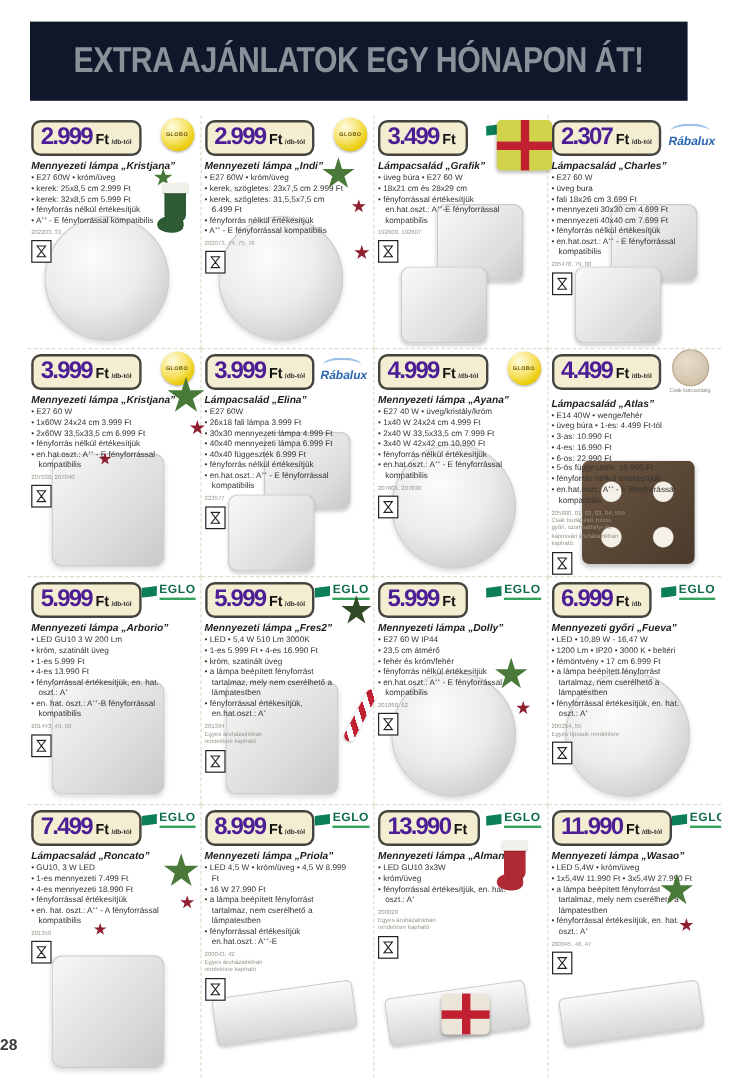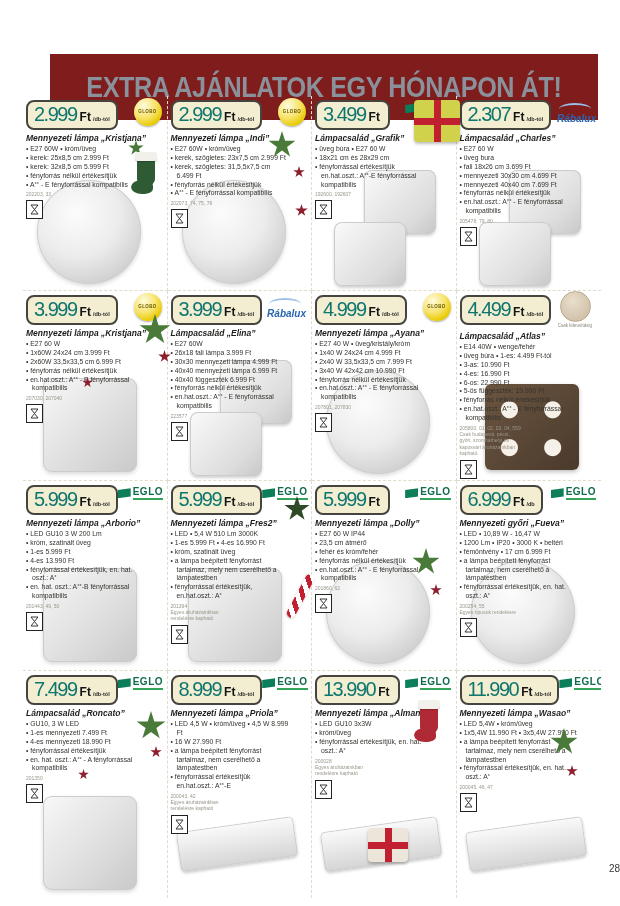--- a/index.html
+++ b/index.html
@@ -1,37 +1,37 @@
 <!DOCTYPE html>
 <html><head>
 <meta charset="utf-8">
 <style>
   html,body{margin:0;padding:0;}
   body{width:620px;height:906px;background:#ffffff;font-family:"Liberation Sans",sans-serif;position:relative;overflow:hidden;}
   .page{position:absolute;inset:0;background:#fff;}
 
   
-  .banner{position:absolute;left:50px;top:18px;width:548px;height:66px;background:#7f1d1d;display:flex;align-items:center;justify-content:center;margin-top:36px;}
+  .banner{position:absolute;left:25px;top:18px;width:548px;height:66px;background:#0f172a;display:flex;align-items:center;justify-content:center;}
   .banner span{color:#8a919a;font-size:30px;font-weight:800;white-space:nowrap;transform:scaleX(0.84);letter-spacing:-0.5px;}
 
   
   .grid{position:absolute;left:23px;top:96px;width:578px;display:grid;grid-template-columns:repeat(4,1fr);}
   .grid > div.card{position:relative;padding:4px 5px 0 3px;overflow:hidden;}
   .grid > div:nth-of-type(-n+4){height:190px;}
   .grid > div:nth-of-type(n+5):nth-of-type(-n+8){height:185px;}
   .grid > div:nth-of-type(n+9):nth-of-type(-n+12){height:185px;}
   .grid > div:nth-of-type(n+13){height:223px;}
   .grid > div:not(:nth-of-type(4n)){border-right:1px dashed #e0dcc9;}
   .grid > div:nth-of-type(-n+12){border-bottom:1px dashed #e0dcc9;}
   .card > *{position:relative;z-index:1;}
 
   
   .card-head{display:flex;align-items:flex-start;}
   .price-badge{display:inline-flex;align-items:baseline;background:#f3edd2;border:2px solid #45443e;border-radius:8px;padding:1px 6px 2px 6px;white-space:nowrap;}
-  .price{font-size:20px;font-weight:400;color:#0f766e;letter-spacing:-1.5px;text-align:right;}
+  .price{font-size:20px;font-weight:700;color:#4c1d95;letter-spacing:-1.5px;text-align:right;}
   .currency{font-size:12px;font-weight:700;color:#141412;margin-left:3px;}
   .suffix{font-size:5.5px;font-weight:700;color:#2a2a28;margin-left:2px;}
 
   .brand{margin-left:auto;flex:0 0 auto;}
   .brand-globo{position:relative;width:28px;height:28px;margin-top:-2px;}
   .brand-globo .brand-mark{display:block;width:28px;height:28px;border-radius:50%;background:radial-gradient(circle at 35% 28%,#fffbe0 0%,#f7e36a 45%,#e8c900 75%,#c9a700 100%);box-shadow:0 1px 2px rgba(0,0,0,.35);}
   .brand-globo .brand-label{position:absolute;top:11px;left:0;right:0;text-align:center;font-size:4.5px;font-weight:700;color:#6b5800;letter-spacing:.4px;}
   .brand-eglo{display:flex;align-items:center;gap:2px;margin-top:2px;text-align:right;}
   .brand-eglo .brand-mark{width:13px;height:10px;background:#0c7e5a;clip-path:polygon(0 18%,100% 0,100% 82%,0 100%);}
   .brand-eglo .brand-label{font-size:10px;font-weight:800;color:#0f6b4a;letter-spacing:.5px;border-bottom:2px solid #35a35a;line-height:1.05;}
@@ -79,21 +79,21 @@
   .stocking .foot{position:absolute;bottom:0;left:-2px;width:22px;height:14px;border-radius:50% 40% 40% 50%;}
   .stocking-green .leg,.stocking-green .foot{background:#2e5b33;}
   .stocking-red .leg,.stocking-red .foot{background:#b02a35;}
   .gift{border-radius:4px;box-shadow:0 2px 3px rgba(0,0,0,.25);}
   .gift::before{content:"";position:absolute;left:50%;top:0;bottom:0;width:7px;margin-left:-3.5px;background:#c02030;}
   .gift::after{content:"";position:absolute;top:50%;left:0;right:0;height:7px;margin-top:-3.5px;background:#c02030;}
   .gift-yellow{background:#cfd24a;}
   .gift-white{background:#ece6da;}
   .candycane{width:9px;height:48px;border-radius:5px;background:repeating-linear-gradient(45deg,#c02030 0 5px,#fff 5px 10px);transform:rotate(28deg);box-shadow:0 1px 2px rgba(0,0,0,.25);}
 
-  .page-number{position:absolute;left:0;right:0;top:863px;text-align:right;font-size:10px;font-weight:400;color:#3a3a3a;z-index:5;}
+  .page-number{position:absolute;left:0;right:0;top:863px;text-align:left;font-size:13px;font-weight:700;color:#3a3a3a;z-index:5;}
 </style>
 </head>
 <body>
 
 <div class="page">
 
   <div class="banner">
     <span>EXTRA AJÁNLATOK EGY HÓNAPON ÁT!</span>
   </div>
 

